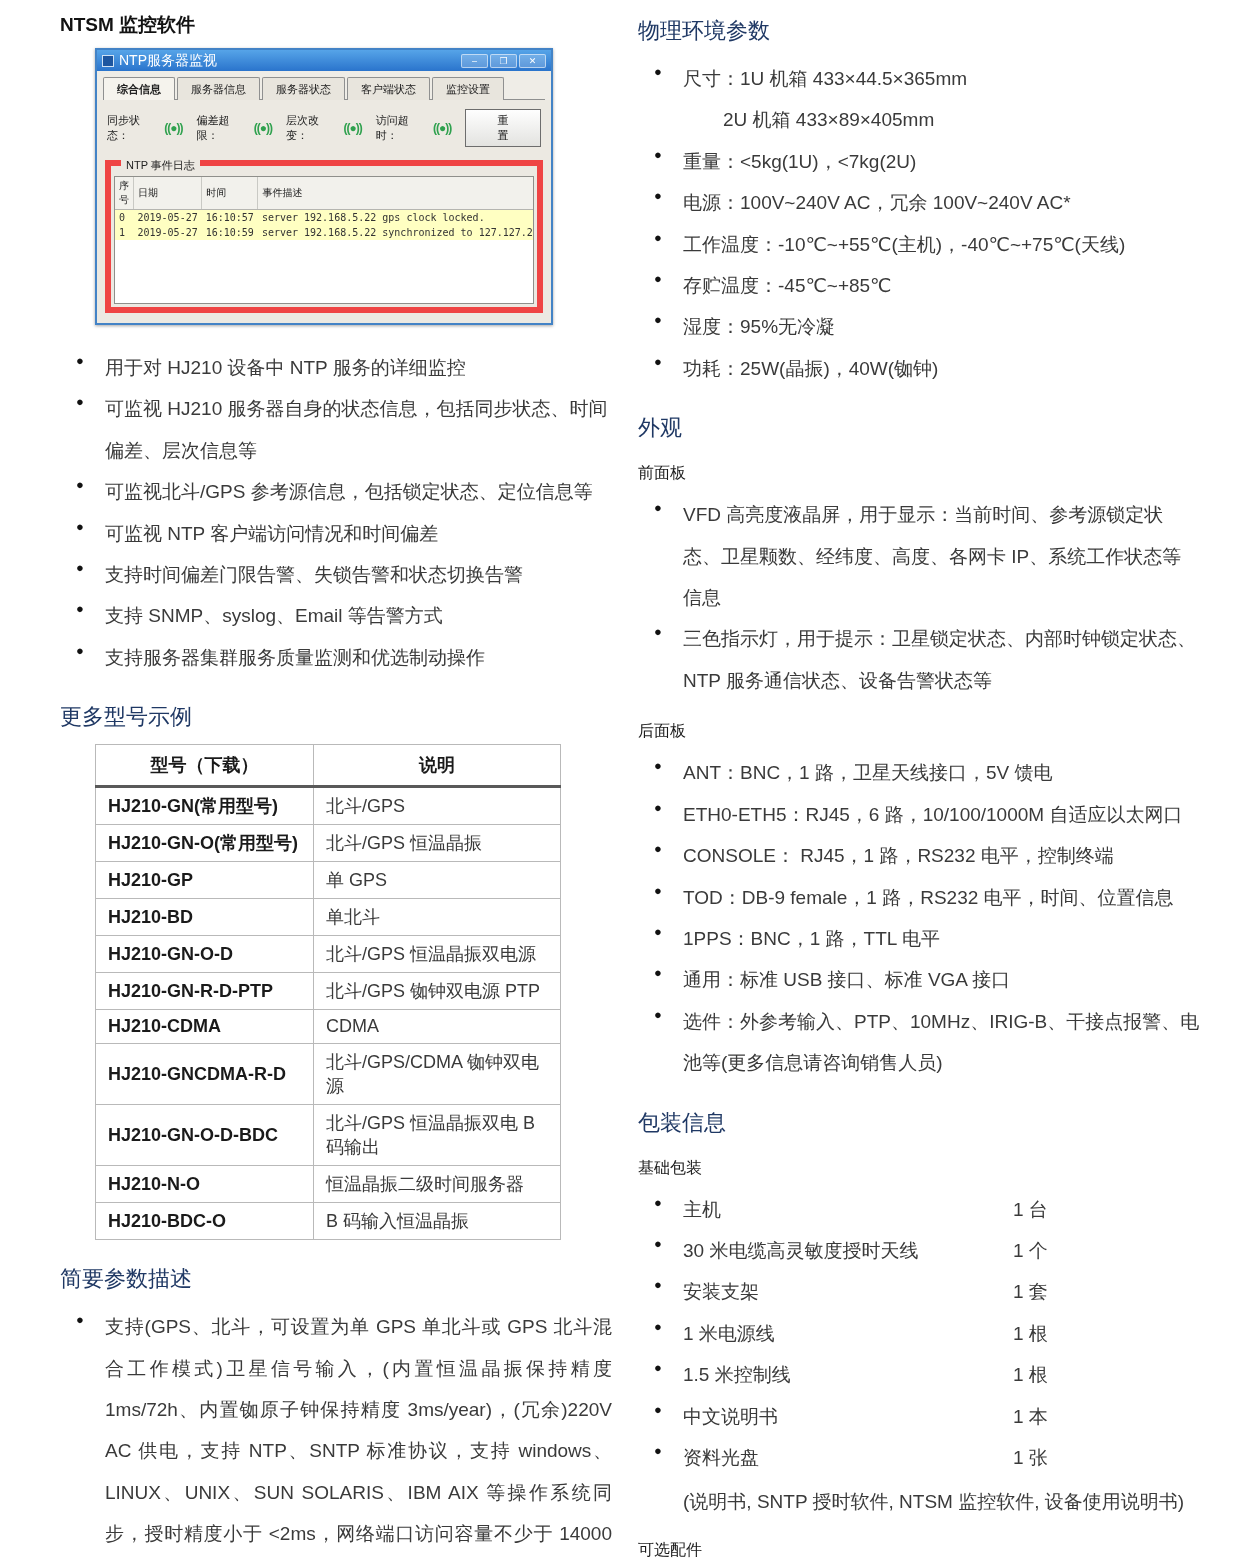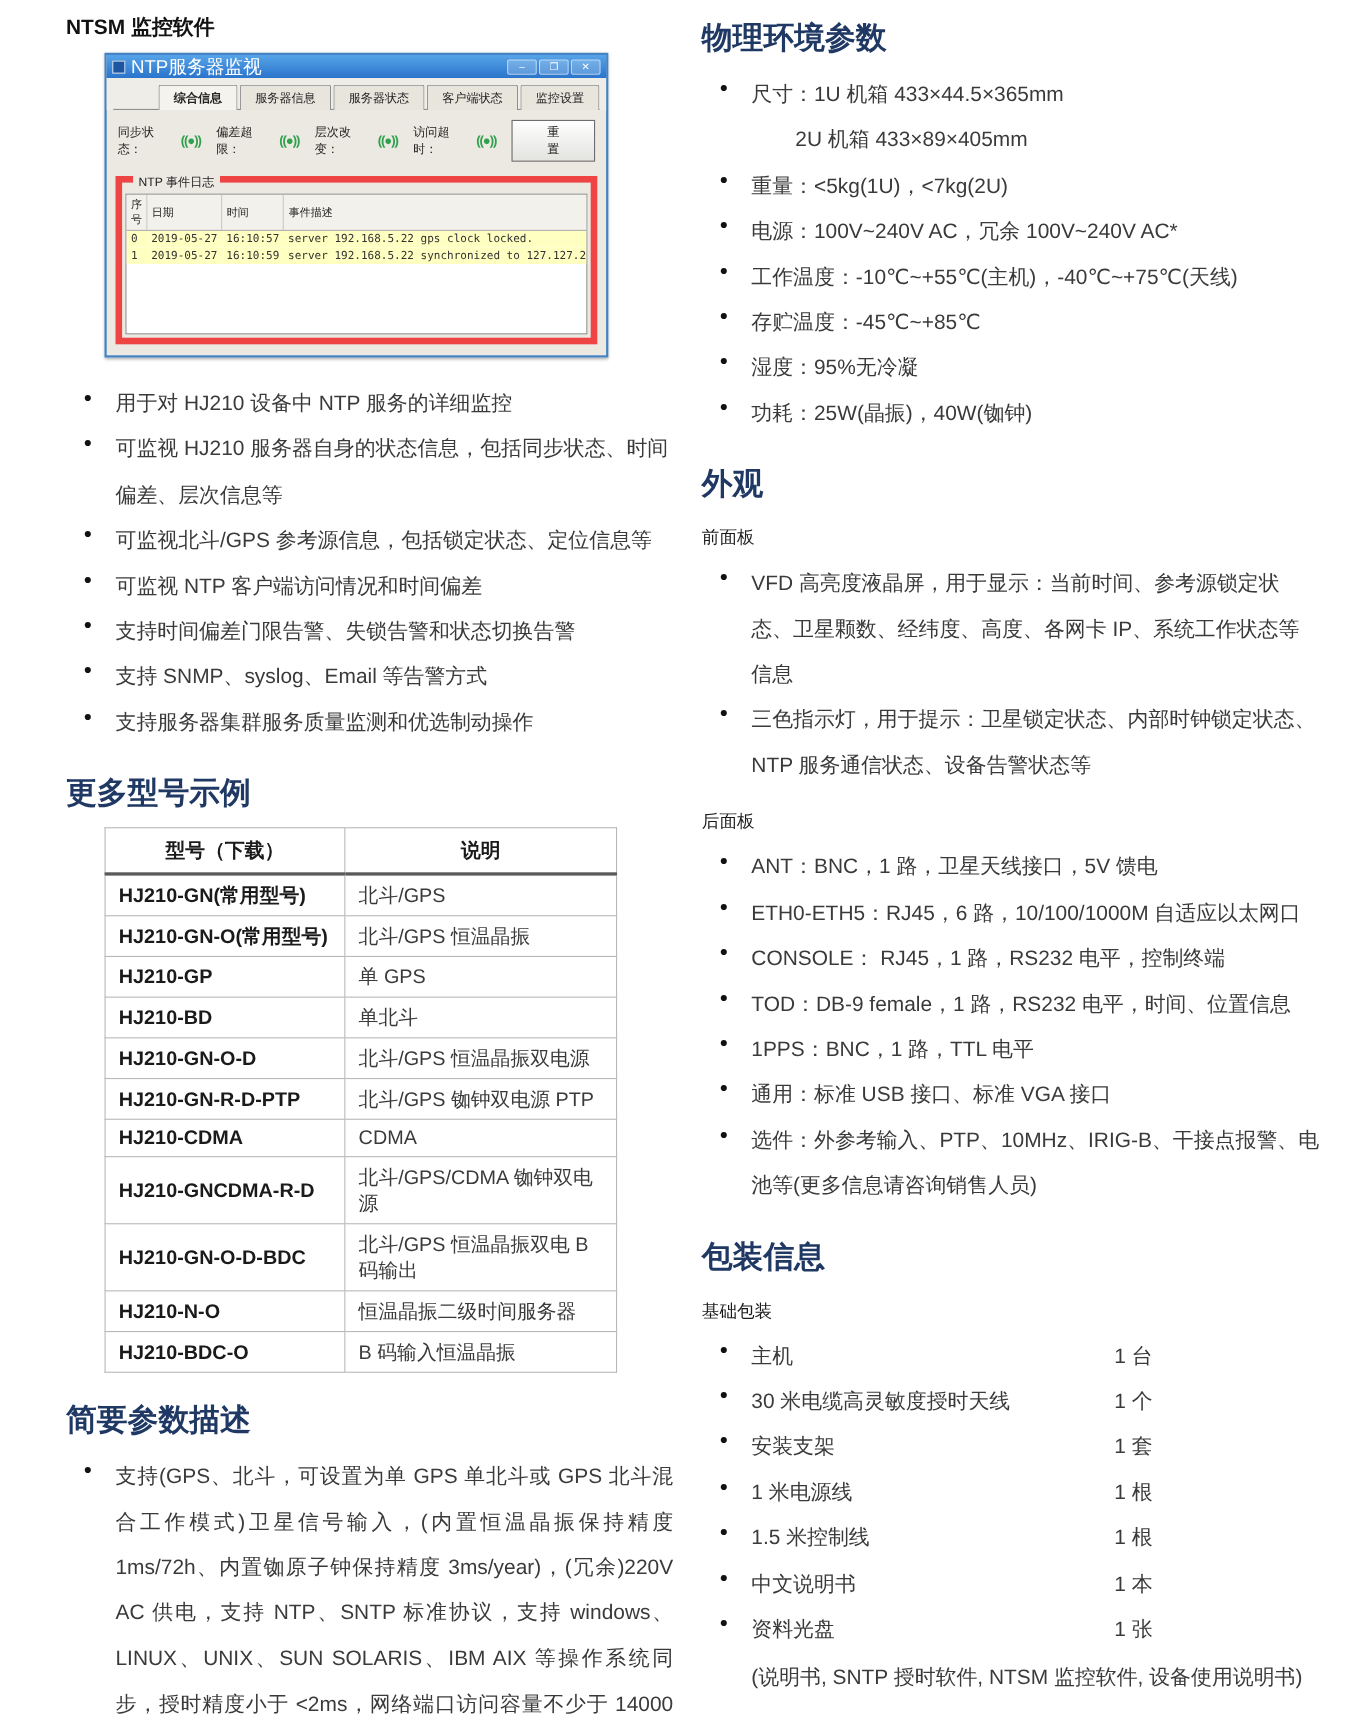--- a/index.html
+++ b/index.html
@@ -4,38 +4,38 @@
 <style>
   * { margin:0; padding:0; box-sizing:border-box; }
   html,body { width:1240px; height:1558px; background:#ffffff; overflow:hidden; }
   body { font-family:"Liberation Sans","DejaVu Sans",sans-serif; color:#333; }
   .page { display:flex; padding:10px 0 0 60px; }
   .col-left { width:552px; }
   .col-right { width:562px; margin-left:26px; }
 
   
   .h-black { font-size:19px; font-weight:bold; color:#121212; margin:2px 0 10px; }
-  .h-navy  { font-size:28px; font-weight:bold; color:#1F3864; margin:24px 0 12px; }
+  .h-navy  { font-size:22px; font-weight:normal; color:#1F3864; margin:24px 0 12px; }
   .h-navy.first { margin-top:6px; }
   .h-sub   { font-size:16px; font-weight:normal; color:#1a1a1a; margin:20px 0 6px; }
 
   
   ul.bullets { list-style:none; margin:10px 0 6px; }
   ul.bullets li { position:relative; padding-left:45px; font-size:19px; line-height:2.18; color:#3a3a3a; }
   ul.bullets li::before { content:"●"; position:absolute; left:16px; top:0; font-size:13px; color:#111; }
   ul.bullets li .subline { padding-left:40px; }
   .justify li { text-align:justify; }
 
   
   .app-window { width:458px; margin:6px 0 22px 35px; border:2px solid #4383c6; background:#ECE9E2; box-shadow:0 1px 3px rgba(0,0,0,.35); }
   .titlebar { height:21px; background:linear-gradient(#56a4e8,#2a74cc); display:flex; align-items:center; padding:0 5px; }
   .app-icon { width:12px; height:12px; background:#1d56a0; border:1px solid #cfe2f4; display:inline-block; flex:0 0 auto; }
-  .titlebar .title { color:#fff; font-size:17px; margin-left:5px; flex:1; white-space:nowrap; overflow:hidden; }
+  .titlebar .title { color:#fff; font-size:14px; margin-left:5px; flex:1; white-space:nowrap; overflow:hidden; }
   .winbtn { width:27px; height:14px; margin-left:2px; background:rgba(255,255,255,.22); border:1px solid rgba(255,255,255,.55); border-radius:2px; color:#fff; font-size:9px; line-height:12px; text-align:center; cursor:default; }
-  .tabbar { display:flex; gap:2px; padding:6px 6px 0 19px; background:#EFEDE7;justify-content:flex-end; }
+  .tabbar { display:flex; gap:2px; padding:6px 6px 0 6px; background:#EFEDE7; }
   .tab { font-size:11px; padding:4px 13px 3px; background:#E8E5DD; border:1px solid #8f9090; border-bottom:none; border-radius:2px 2px 0 0; color:#222; }
   .tab.active { background:#F5F3ED; font-weight:bold; }
   .tab-underline { border-bottom:1px solid #8f9090; margin:-1px 6px 0; }
   .statusbar { display:flex; align-items:center; padding:9px 10px 7px; font-size:11px; color:#222; }
   .status-item { display:flex; align-items:center; margin-right:14px; }
   .led { color:#2FA14E; font-weight:bold; font-size:12px; letter-spacing:-1px; margin-left:3px; }
   .reset-btn { margin-left:auto; font-size:11px; padding:3px 26px; background:linear-gradient(#fefefe,#e3e3e0); border:1px solid #6d6d6d; color:#111; }
   .logbox { position:relative; margin:6px 8px 10px; border:6px solid #ef4444; padding:10px 3px 3px; }
   .logbox-label { position:absolute; top:-8px; left:10px; background:#ECE9E2; padding:0 5px; font-size:11px; color:#222; }
   .log-panel { background:#ffffff; border:1px solid #8f8f8b; height:128px; overflow:hidden; }

